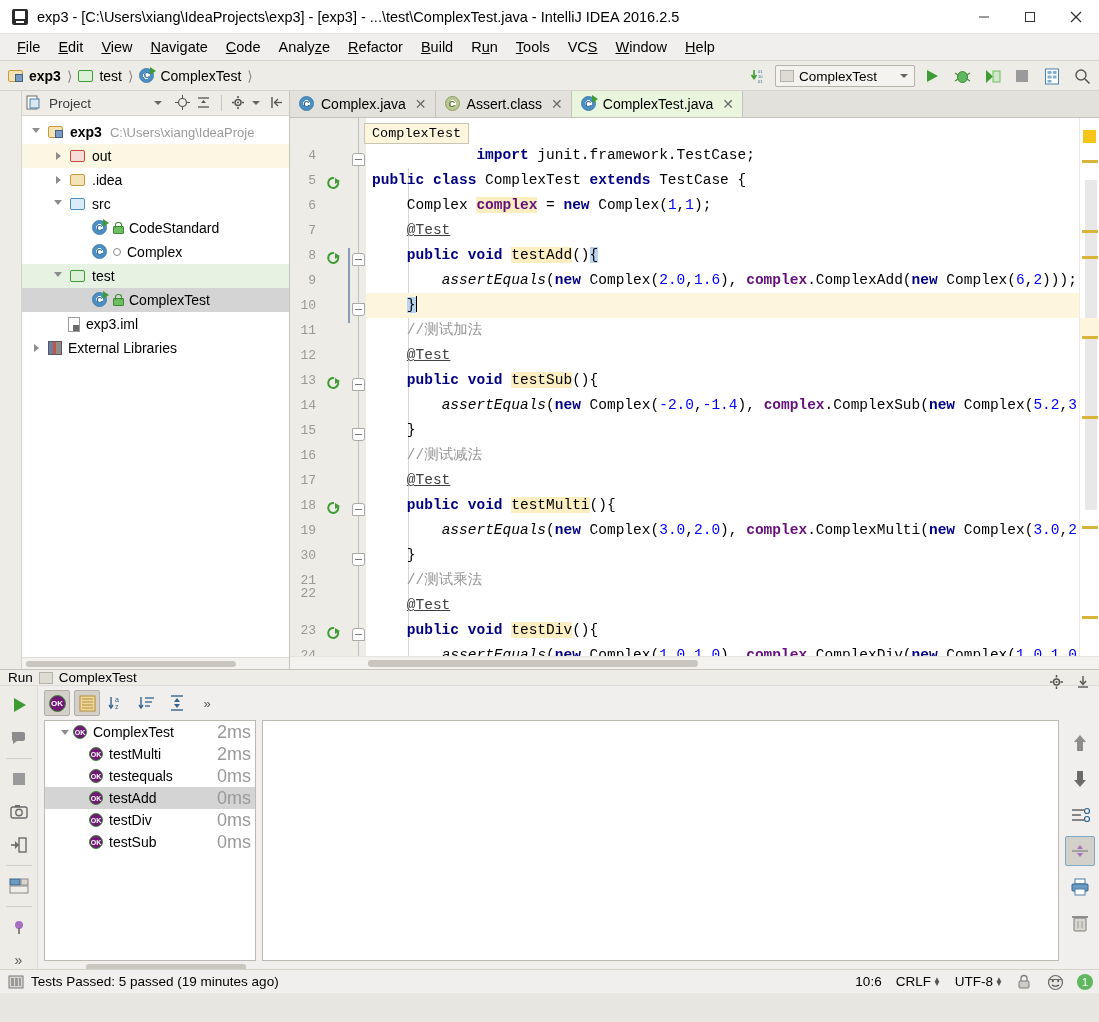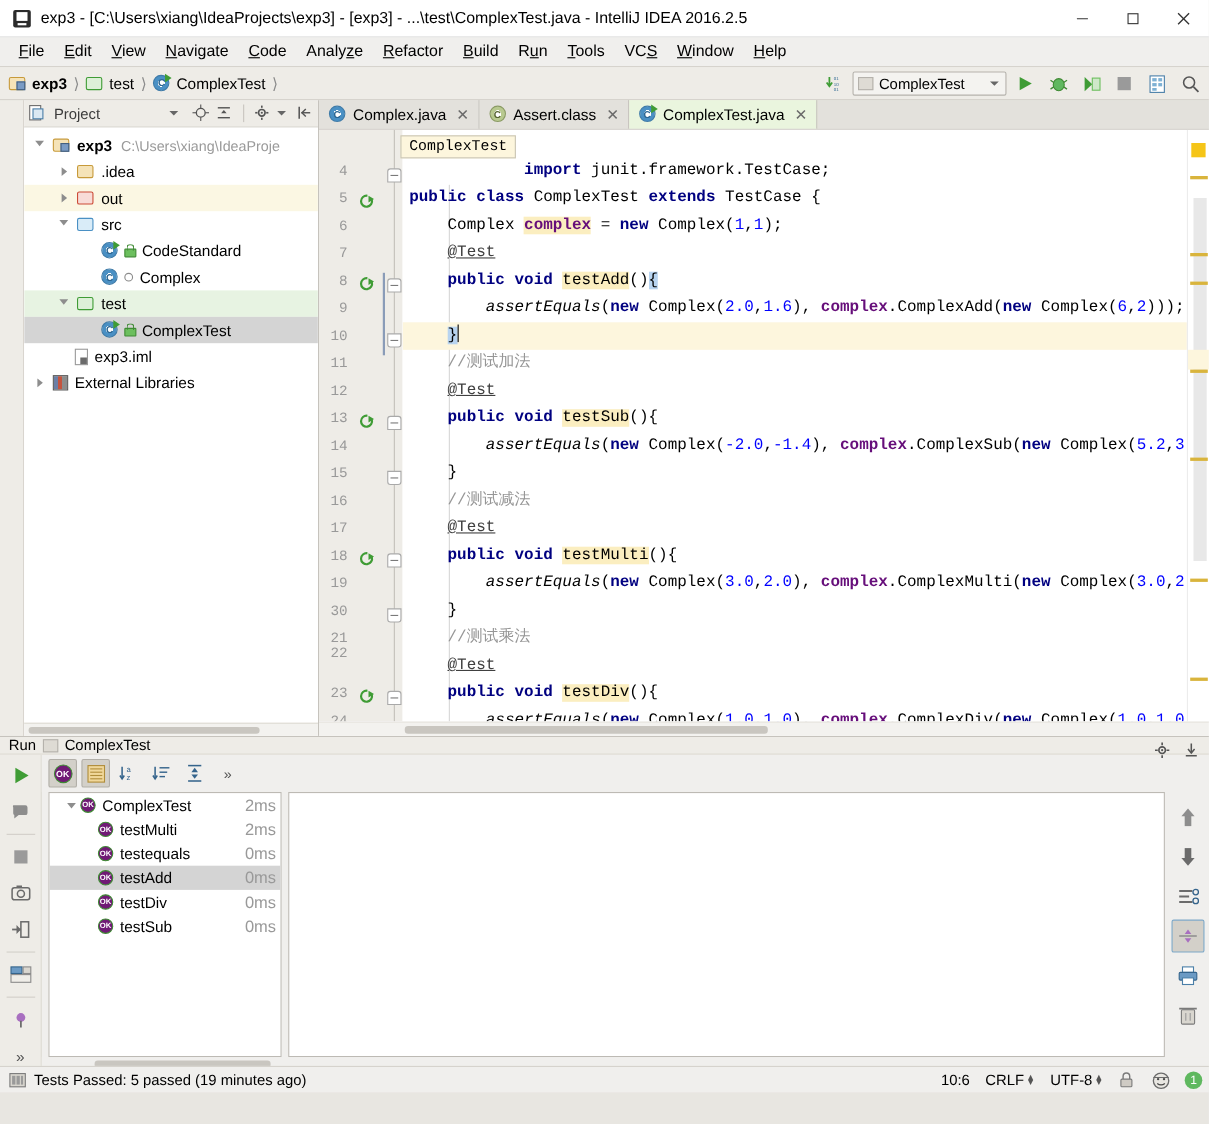--- a/index.html
+++ b/index.html
@@ -190,21 +190,21 @@
   .passed-txt .dim { color: #999; }
   .run-split { flex:1; display:flex; padding: 0 0 0 0; }
   .tests-tree { width: 212px; background:#fff; border:1px solid #bdbab4; margin-left:6px; margin-bottom:0px; font-size:14px; overflow:hidden;}
   .ttrow { height:22px; display:flex; align-items:center; padding-right:4px; }
   .ttrow.sel { background:#d4d4d4; }
   .tt-arrow { width:16px;height:16px;display:flex;align-items:center;justify-content:center;flex:none;}
   .tt-arrow i{ width:0;height:0;border-left:4px solid transparent;border-right:4px solid transparent;border-top:5px solid #8d8d8d;}
   .ok-ic { width:14px;height:14px;border-radius:50%;background:#701a75;border:1px solid #3f8a34; color:#fff;
            font-size:7px; display:flex;align-items:center;justify-content:center; font-weight:bold; flex:none;}
   .tt-lbl { margin-left:6px; flex:1; white-space:nowrap;}
-  .tt-time { color:#999; font-size:15px; }
+  .tt-time { color:#999; font-size:18px; }
   .console { flex:1; background:#fff; border:1px solid #bdbab4; margin: 0 2px 0 6px; }
   .run-rightstripe { width: 38px; background:#f0efed; display:flex; flex-direction:column; align-items:center; padding-top:8px; gap:6px;}
   .rr-btn { width:30px;height:30px;display:flex;align-items:center;justify-content:center;border-radius:2px;}
   .rr-btn.pressed { background:#d3d0c9; border:1px solid #7da8c8; }
   .run-bottom { height:14px; background:#f0efed; display:flex; align-items:center; padding-left:6px; position:relative;}
   .run-bottom .sbthumb { position:absolute; left:48px; top:3px; height:7px; width:160px; background:#c9c6c0;border-radius:3px;}
 
   
   .statusbar { height: 24px; background: #f0efed; display: flex; align-items: center; border-top:1px solid #d6d3cd; font-size:13.5px; position:relative;}
   .sb-left { display:flex; align-items:center; gap:7px; padding-left:8px;}
@@ -399,38 +399,38 @@
           <span class="tarrow open">
               <i></i>
             </span>
           <span class="ic" style="margin-left:4px;">
               <span class="folder-ic module" style="position:absolute;top:2px;"></span>
             </span>
           <span class="tlabel bold">exp3</span>
           <span class="tpath">C:\Users\xiang\IdeaProje</span>
         </div>
 
+        <div class="trow hl-y" style="padding-left:28px;">
+          <span class="tarrow">
+              <i></i>
+            </span>
+          <span class="ic" style="margin-left:4px;">
+              <span class="folder-ic red" style="position:absolute;top:2px;"></span>
+            </span>
+          <span class="tlabel">out</span>
+        </div>
+
         <div class="trow" style="padding-left:28px;">
           <span class="tarrow">
               <i></i>
             </span>
           <span class="ic" style="margin-left:4px;">
               <span class="folder-ic" style="position:absolute;top:2px;"></span>
             </span>
           <span class="tlabel">.idea</span>
-        </div>
-
-        <div class="trow hl-y" style="padding-left:28px;">
-          <span class="tarrow">
-              <i></i>
-            </span>
-          <span class="ic" style="margin-left:4px;">
-              <span class="folder-ic red" style="position:absolute;top:2px;"></span>
-            </span>
-          <span class="tlabel">out</span>
         </div>
 
         <div class="trow" style="padding-left:28px;">
           <span class="tarrow open">
               <i></i>
             </span>
           <span class="ic" style="margin-left:4px;">
               <span class="folder-ic blue" style="position:absolute;top:2px;"></span>
             </span>
           <span class="tlabel">src</span>

